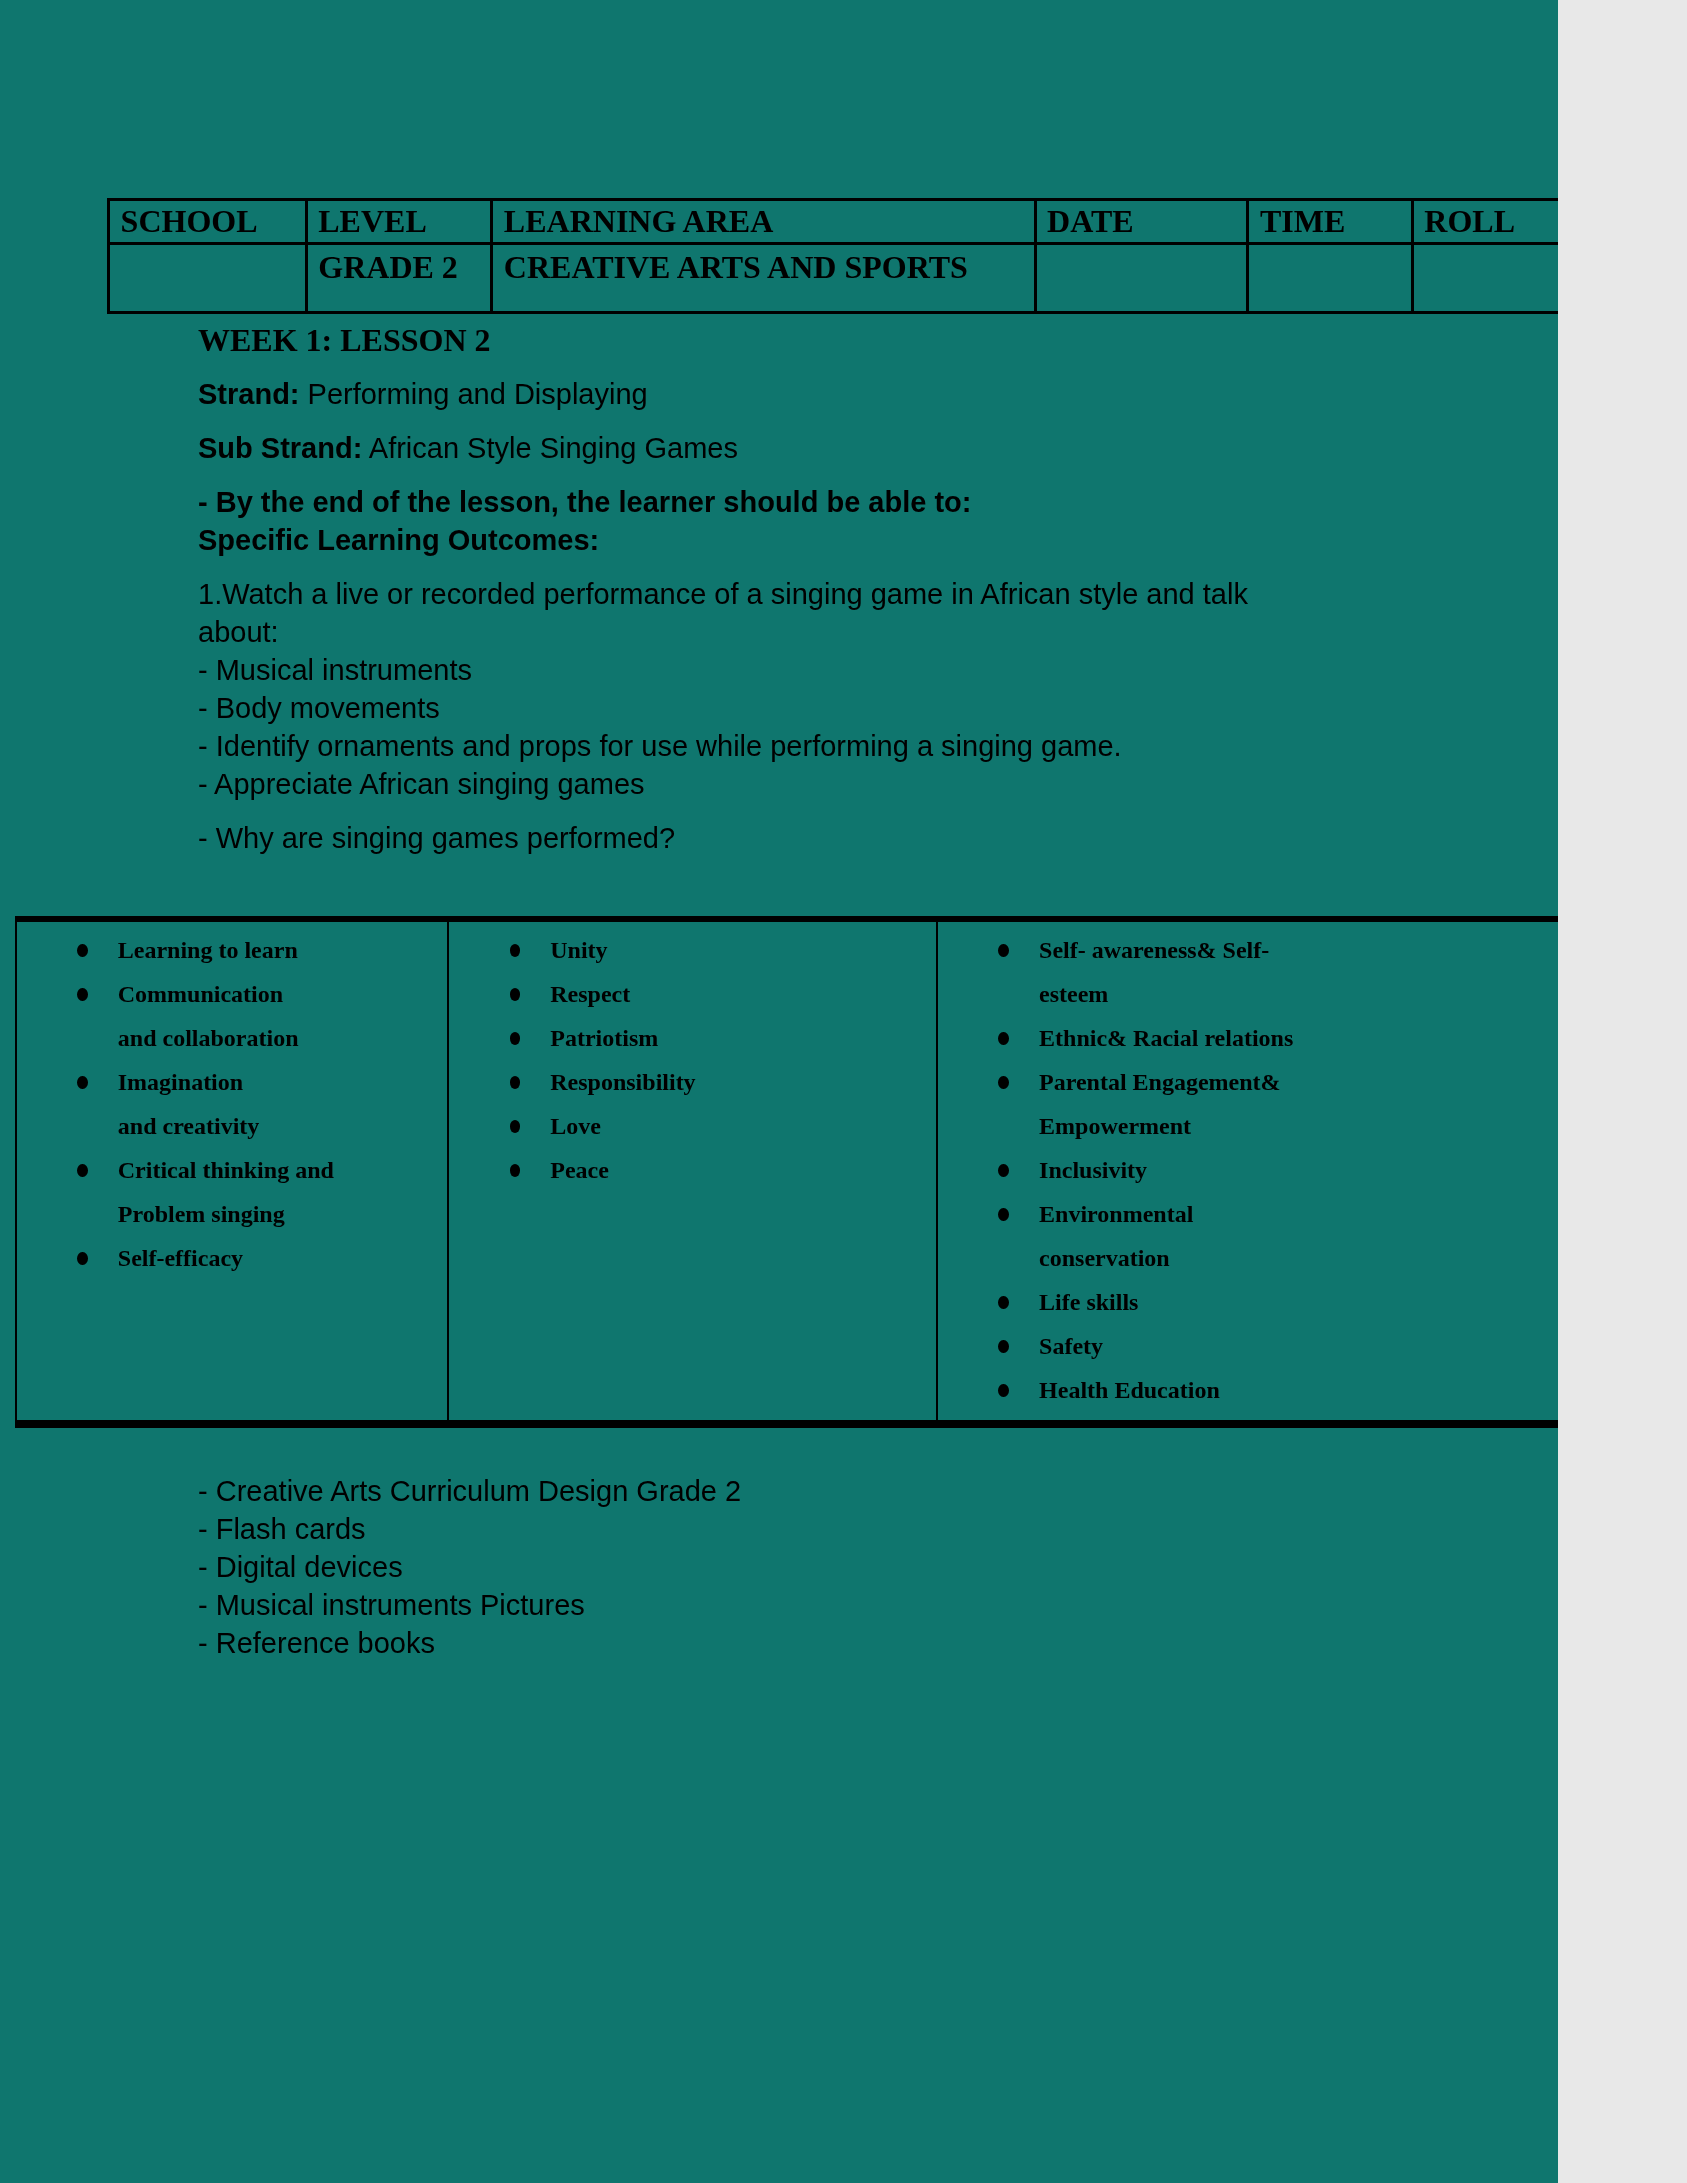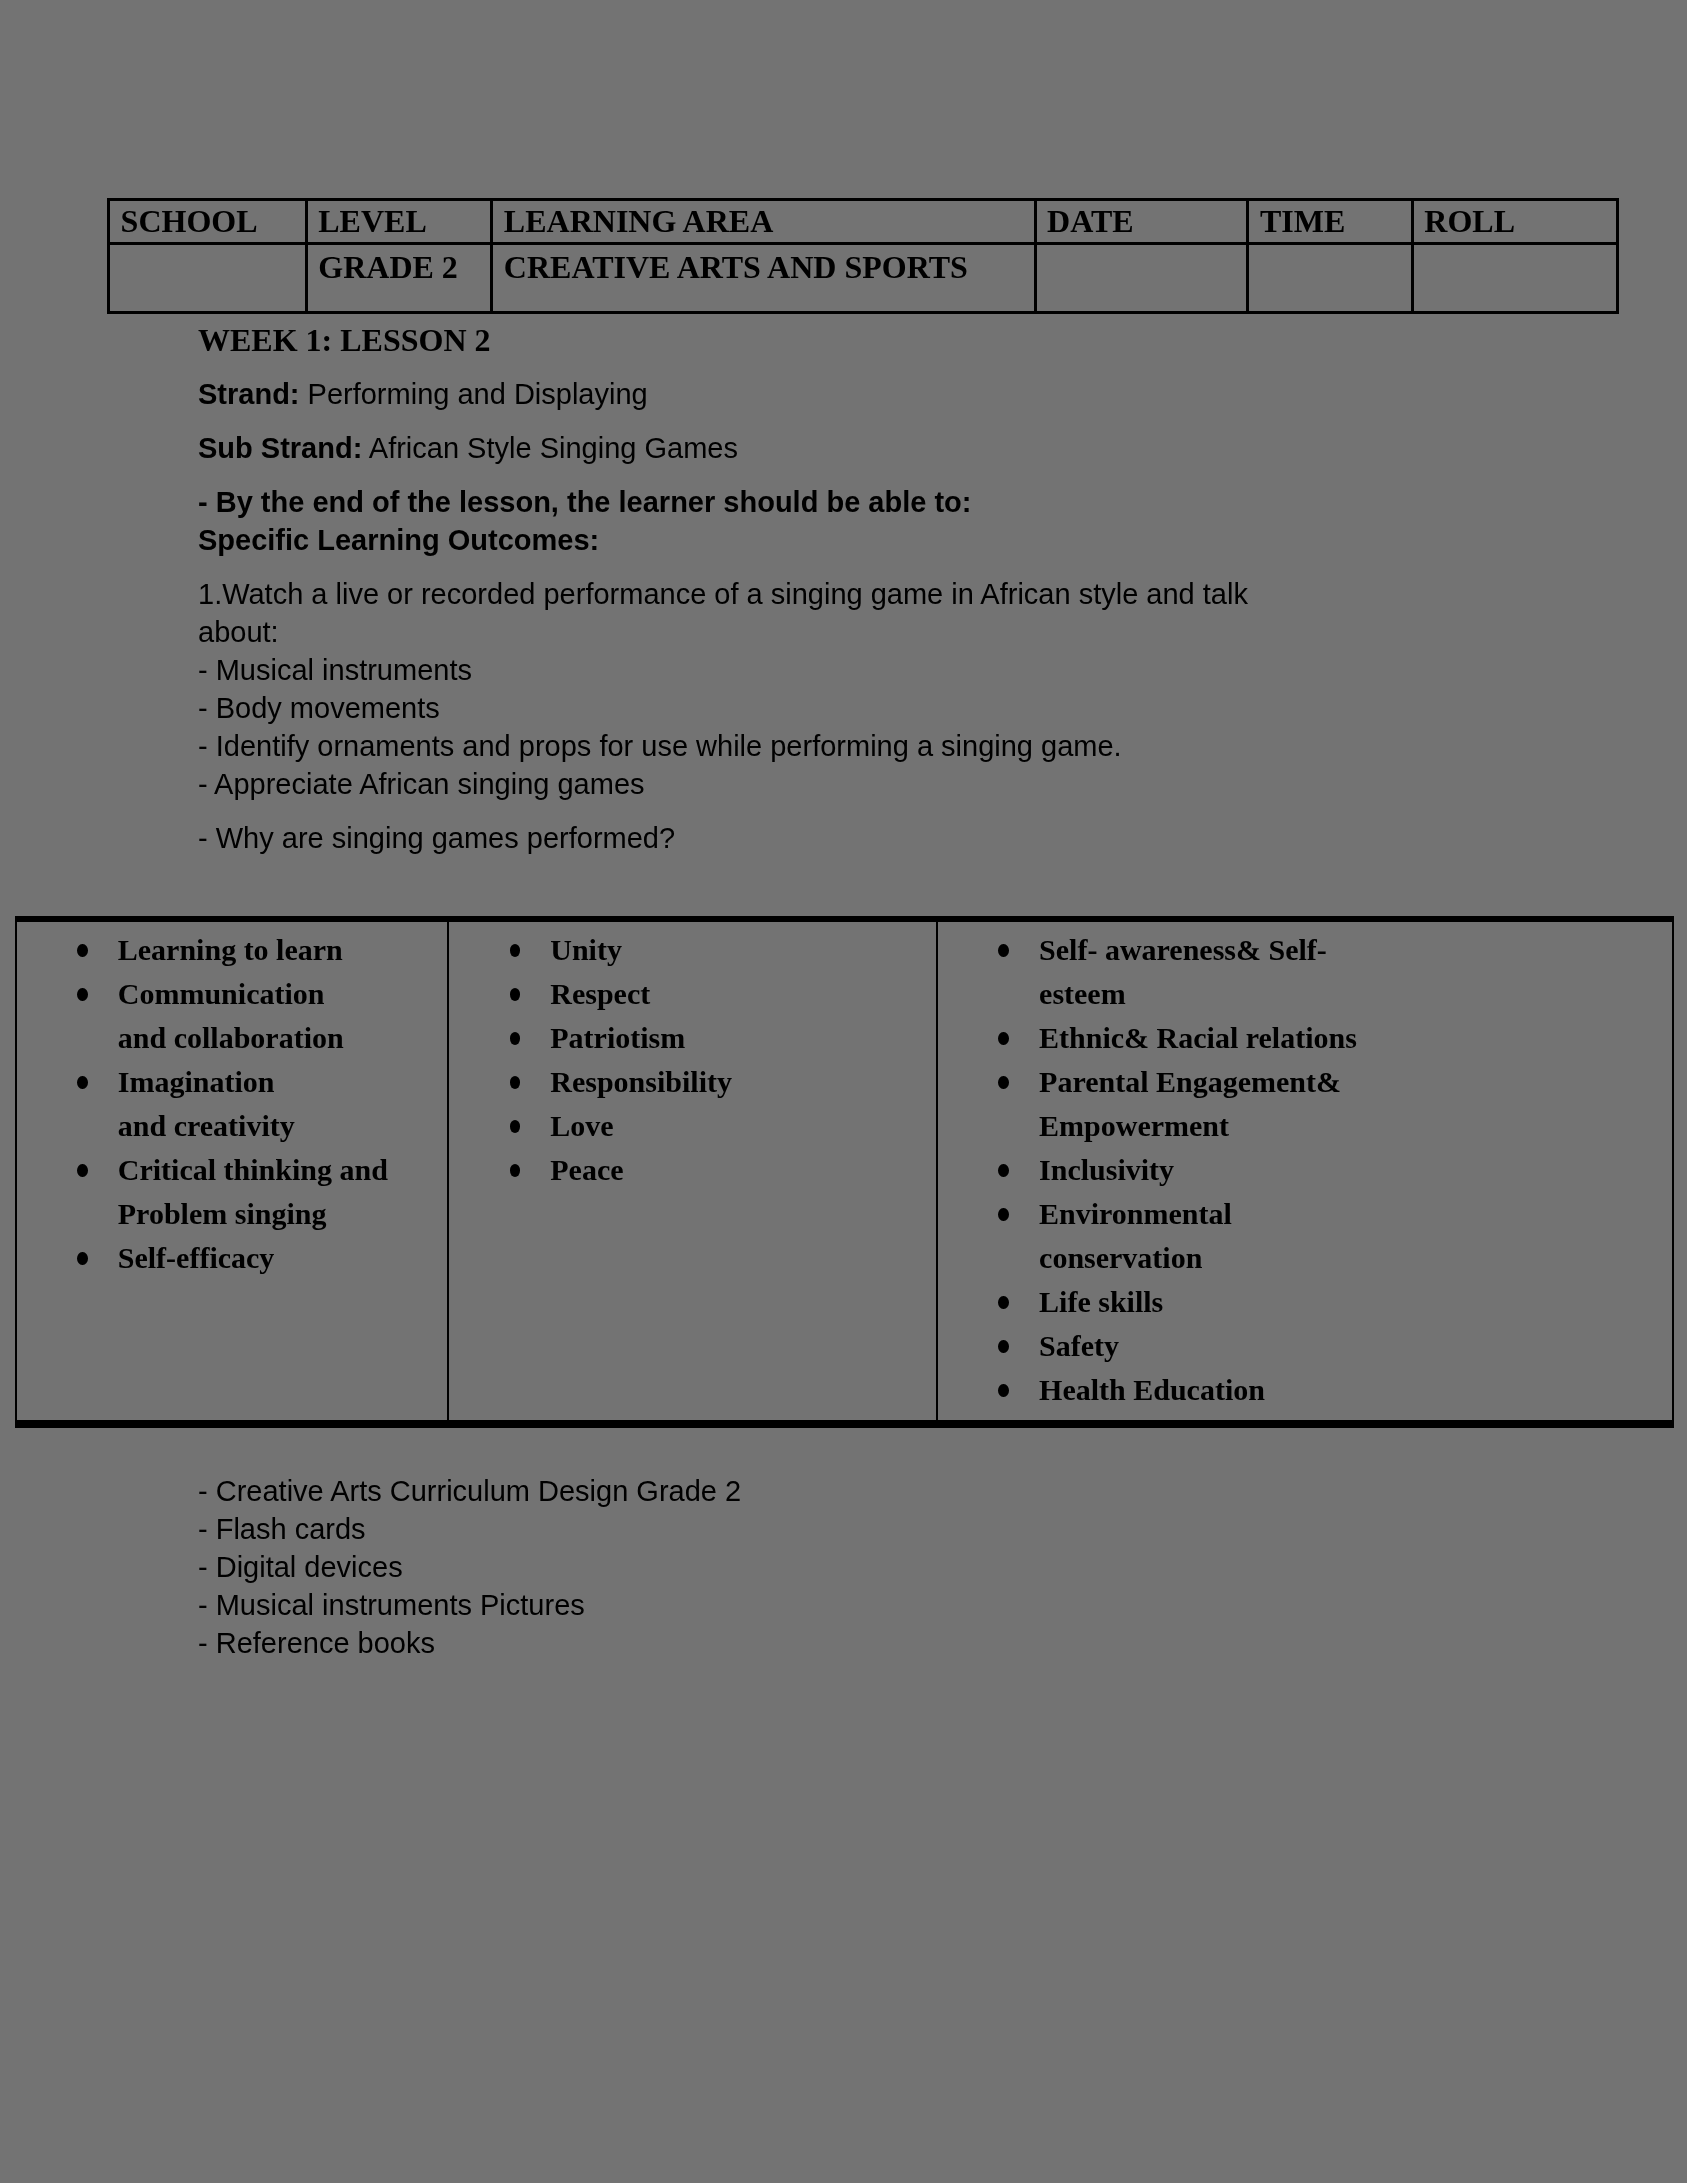--- a/index.html
+++ b/index.html
@@ -1,20 +1,20 @@
 <!DOCTYPE html>
 <html style="font-size:10.6px"><head>
 <meta charset="utf-8">
 <style>
   html, body { margin: 0; padding: 0; background: #e8e8e8; }
   .page {
     position: relative;
-    width: 1687px;
+    width: 1558px;
     height: 2183px;
-    background: #737373;
+    background: #0f766e;
     color: #000000;
     font-family: "Liberation Sans", "DejaVu Sans", sans-serif;
     overflow: hidden;
   }
   
   .top-table {
     border-collapse: collapse;
     table-layout: fixed;
     width: 1512px;
     margin: 198px 0 0 107px;
@@ -82,21 +82,21 @@
     vertical-align: top;
     padding: 6.6px 2.6px 8px 2.6px;
   }
   .ccol-core { width: 26.1%; }
   .ccol-values { width: 29.5%; }
   .ccol-pcis { width: 44.4%; }
   .bullet-item {
     display: flex;
     align-items: flex-start;
     padding-left: 58px;
-    font-size: 30px;
+    font-size: 24px;
     line-height: 44px;
   }
   .dot {
     flex: none;
     width: 10.6px;
     height: 13.2px;
     margin: 16px 30px 0 0;
     background: #000000;
     border-radius: 50%;
   }

